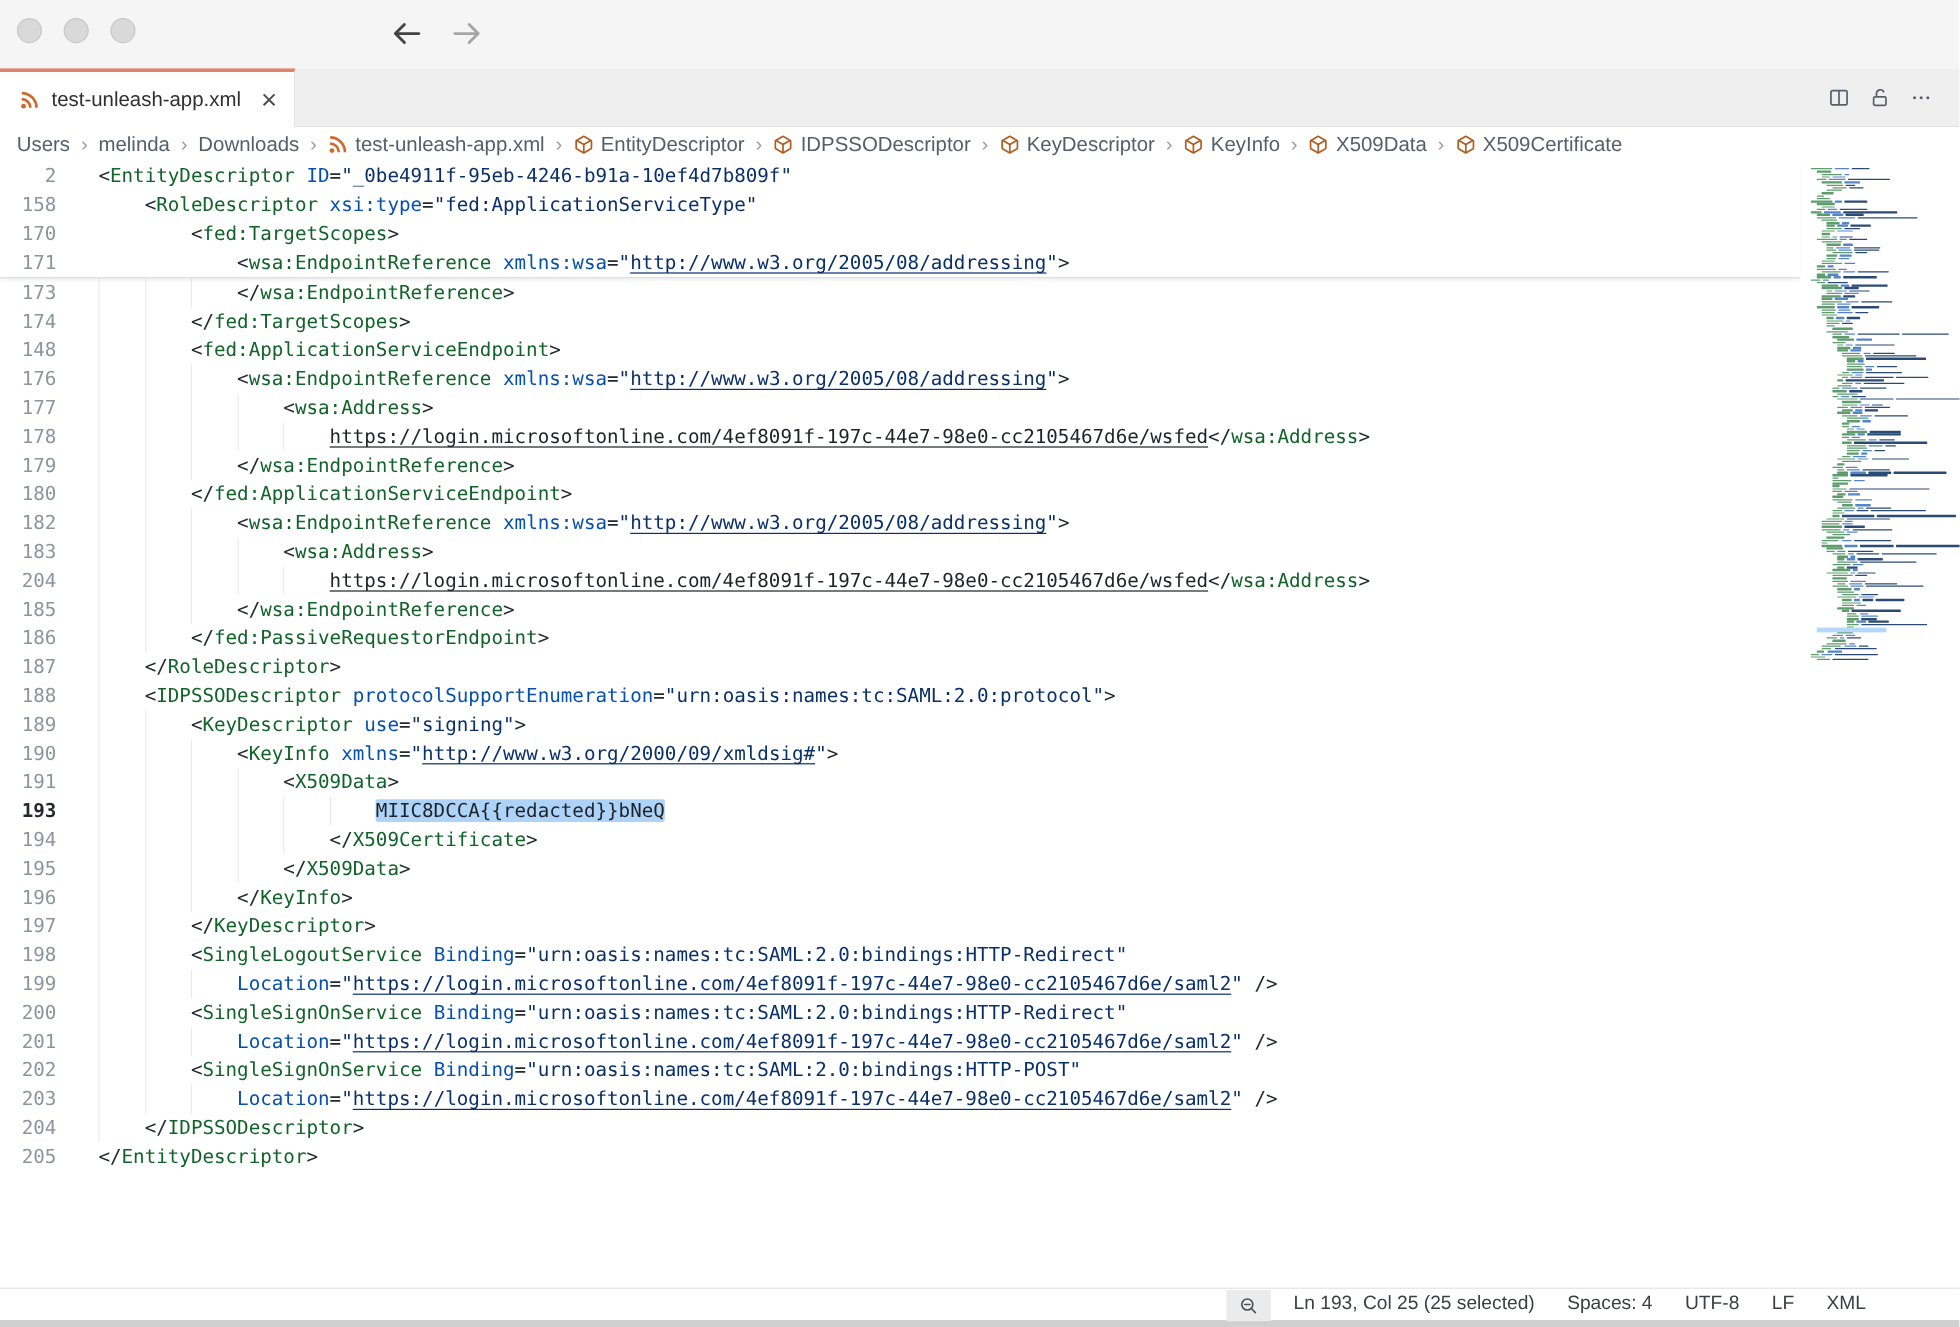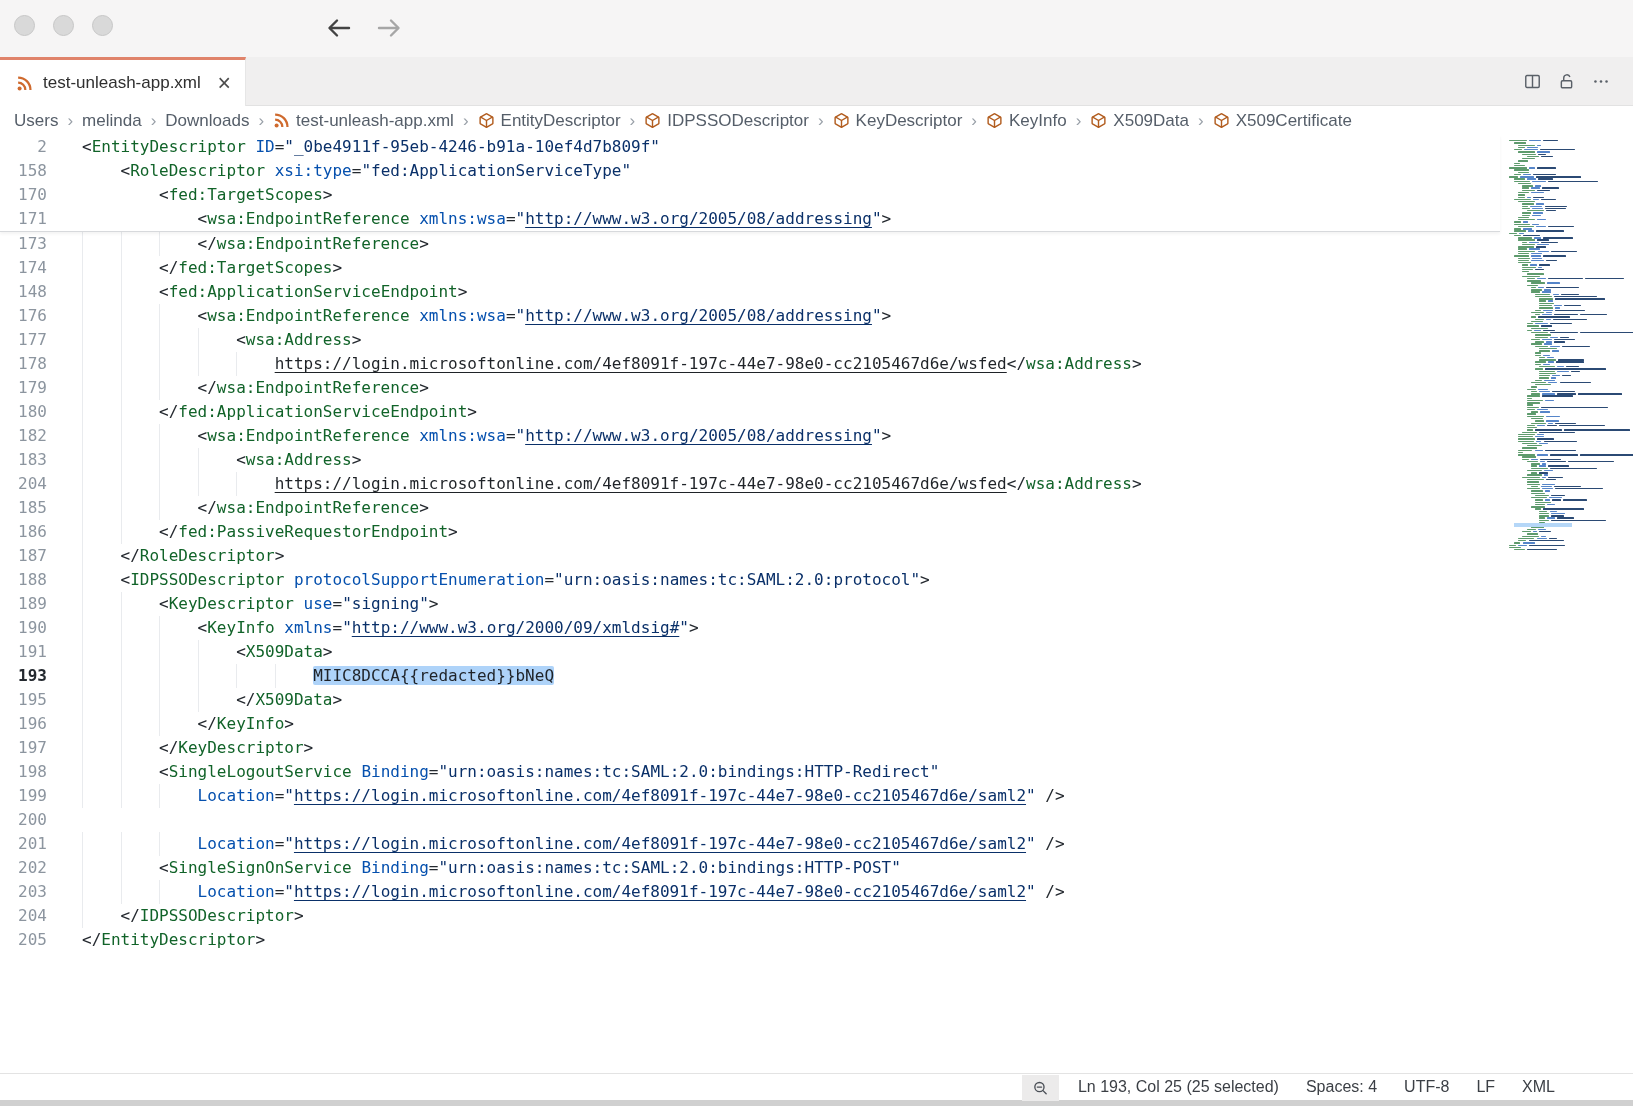--- a/index.html
+++ b/index.html
@@ -306,20 +306,24 @@
       </div>
       <div class="line">
         <span class="ln">191</span>
         <span class="code"><i class="g" style="left: 0ch;"></i><i class="g" style="left: 4ch;"></i><i class="g" style="left: 8ch;"></i><i class="g" style="left: 12ch;"></i><span>                </span><span class="tk-p">&lt;</span><span class="tk-t">X509Data</span><span class="tk-p">&gt;</span></span>
       </div>
       <div class="line active">
         <span class="ln">193</span>
         <span class="code"><i class="g" style="left: 0ch;"></i><i class="g" style="left: 4ch;"></i><i class="g" style="left: 8ch;"></i><i class="g" style="left: 12ch;"></i><i class="g" style="left: 16ch;"></i><i class="g" style="left: 20ch;"></i><span>                        </span><span class="tk-sel">MIIC8DCCA{{redacted}}bNeQ</span></span>
       </div>
       <div class="line">
+        <span class="ln">194</span>
+        <span class="code"><i class="g" style="left: 0ch;"></i><i class="g" style="left: 4ch;"></i><i class="g" style="left: 8ch;"></i><i class="g" style="left: 12ch;"></i><i class="g" style="left: 16ch;"></i><span>                    </span><span class="tk-p">&lt;/</span><span class="tk-t">X509Certificate</span><span class="tk-p">&gt;</span></span>
+      </div>
+      <div class="line">
         <span class="ln">195</span>
         <span class="code"><i class="g" style="left: 0ch;"></i><i class="g" style="left: 4ch;"></i><i class="g" style="left: 8ch;"></i><i class="g" style="left: 12ch;"></i><span>                </span><span class="tk-p">&lt;/</span><span class="tk-t">X509Data</span><span class="tk-p">&gt;</span></span>
       </div>
       <div class="line">
         <span class="ln">196</span>
         <span class="code"><i class="g" style="left: 0ch;"></i><i class="g" style="left: 4ch;"></i><i class="g" style="left: 8ch;"></i><span>            </span><span class="tk-p">&lt;/</span><span class="tk-t">KeyInfo</span><span class="tk-p">&gt;</span></span>
       </div>
       <div class="line">
         <span class="ln">197</span>
         <span class="code"><i class="g" style="left: 0ch;"></i><i class="g" style="left: 4ch;"></i><span>        </span><span class="tk-p">&lt;/</span><span class="tk-t">KeyDescriptor</span><span class="tk-p">&gt;</span></span>
@@ -327,20 +331,21 @@
       <div class="line">
         <span class="ln">198</span>
         <span class="code"><i class="g" style="left: 0ch;"></i><i class="g" style="left: 4ch;"></i><span>        </span><span class="tk-p">&lt;</span><span class="tk-t">SingleLogoutService</span><span class="tk-x"> </span><span class="tk-a">Binding</span><span class="tk-p">=</span><span class="tk-s">"urn:oasis:names:tc:SAML:2.0:bindings:HTTP-Redirect"</span></span>
       </div>
       <div class="line">
         <span class="ln">199</span>
         <span class="code"><i class="g" style="left: 0ch;"></i><i class="g" style="left: 4ch;"></i><i class="g" style="left: 8ch;"></i><span>            </span><span class="tk-a">Location</span><span class="tk-p">=</span><span class="tk-s">"</span><span class="tk-s tk-link">https://login.microsoftonline.com/4ef8091f-197c-44e7-98e0-cc2105467d6e/saml2</span><span class="tk-s">"</span><span class="tk-x"> </span><span class="tk-p">/&gt;</span></span>
       </div>
       <div class="line">
         <span class="ln">200</span>
+        <span class="code"><i class="g" style="left: 0ch;"></i><i class="g" style="left: 4ch;"></i><span>        </span><span class="tk-p">&lt;</span><span class="tk-t">SingleSignOnService</span><span class="tk-x"> </span><span class="tk-a">Binding</span><span class="tk-p">=</span><span class="tk-s">"urn:oasis:names:tc:SAML:2.0:bindings:HTTP-Redirect"</span></span>
       </div>
       <div class="line">
         <span class="ln">201</span>
         <span class="code"><i class="g" style="left: 0ch;"></i><i class="g" style="left: 4ch;"></i><i class="g" style="left: 8ch;"></i><span>            </span><span class="tk-a">Location</span><span class="tk-p">=</span><span class="tk-s">"</span><span class="tk-s tk-link">https://login.microsoftonline.com/4ef8091f-197c-44e7-98e0-cc2105467d6e/saml2</span><span class="tk-s">"</span><span class="tk-x"> </span><span class="tk-p">/&gt;</span></span>
       </div>
       <div class="line">
         <span class="ln">202</span>
         <span class="code"><i class="g" style="left: 0ch;"></i><i class="g" style="left: 4ch;"></i><span>        </span><span class="tk-p">&lt;</span><span class="tk-t">SingleSignOnService</span><span class="tk-x"> </span><span class="tk-a">Binding</span><span class="tk-p">=</span><span class="tk-s">"urn:oasis:names:tc:SAML:2.0:bindings:HTTP-POST"</span></span>
       </div>
       <div class="line">

